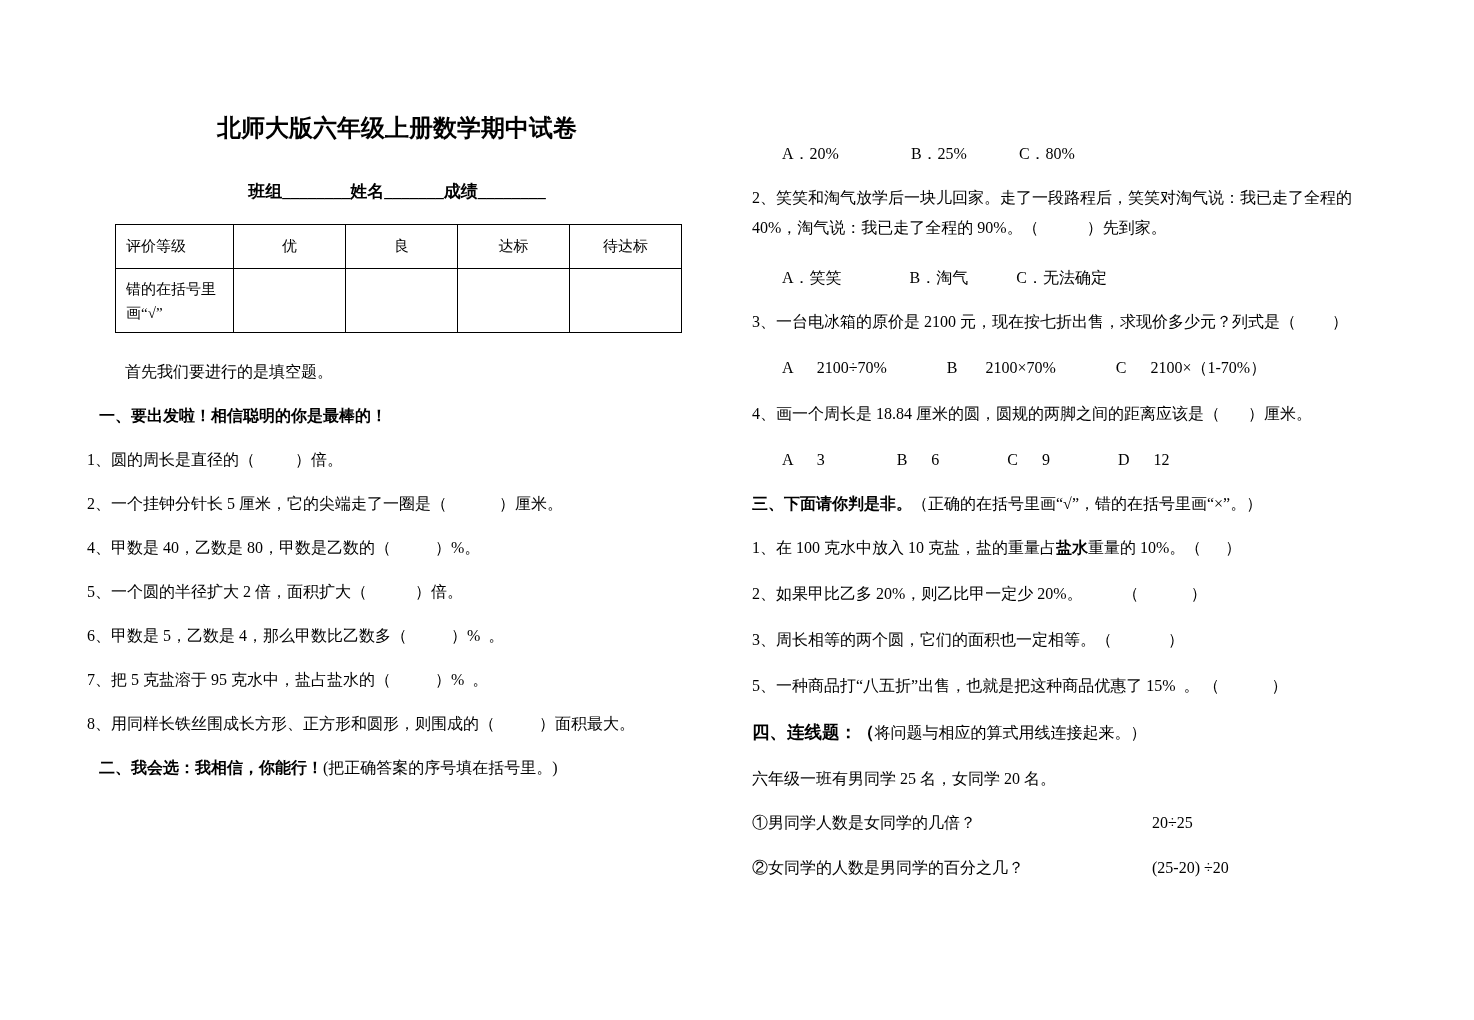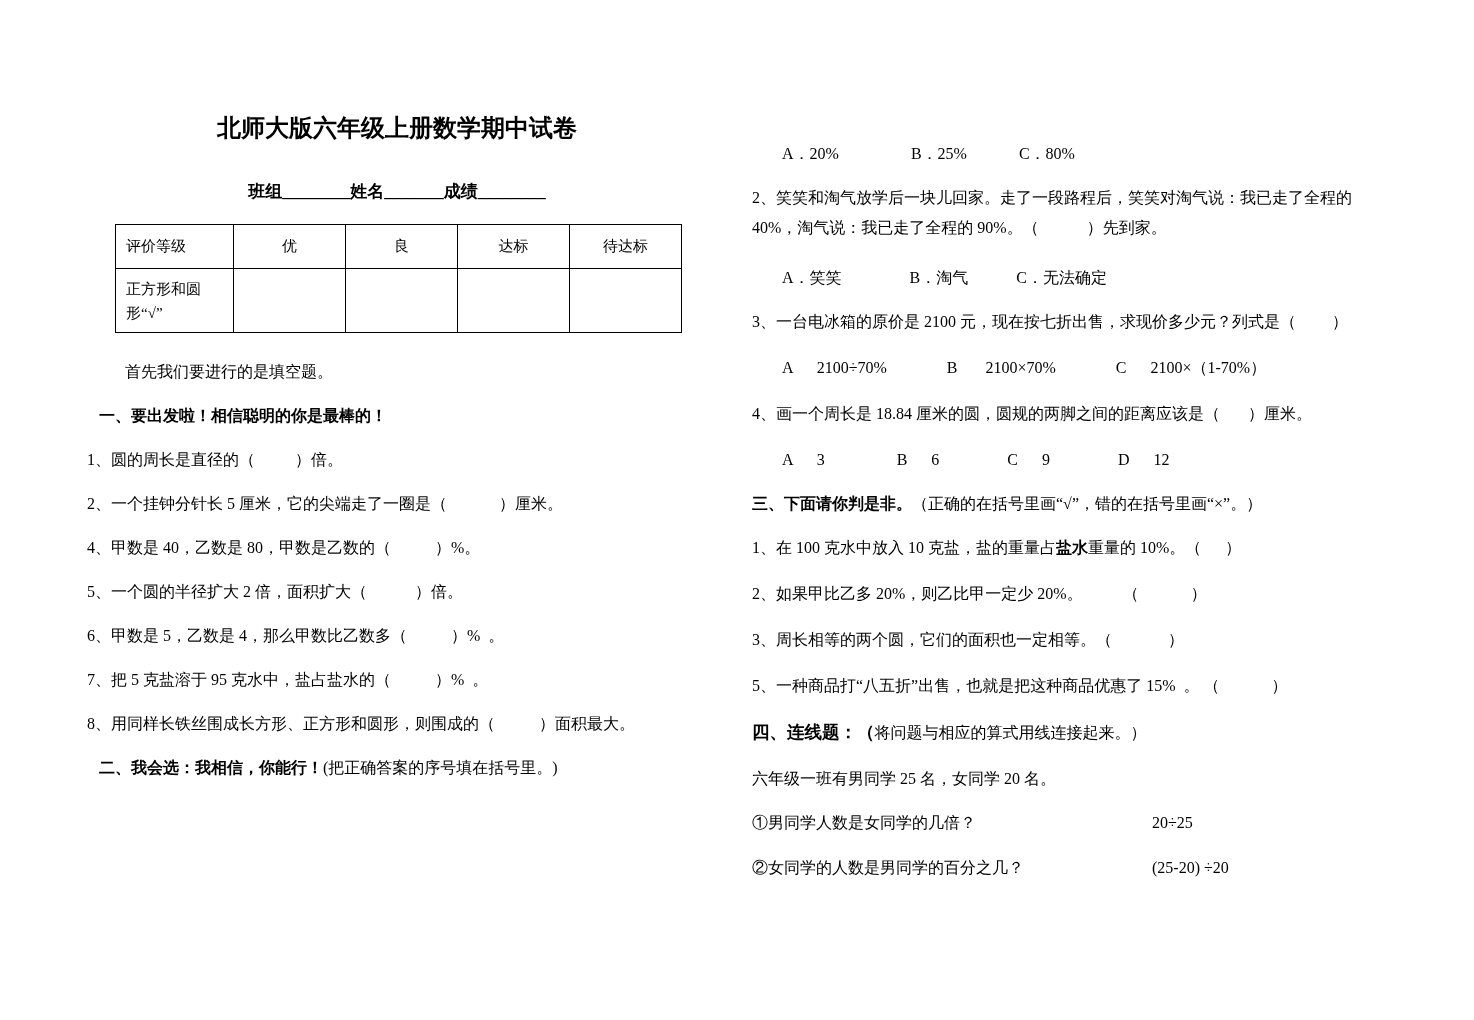--- a/index.html
+++ b/index.html
@@ -66,21 +66,21 @@
     <table class="grade-table">
       <tbody>
         <tr>
           <td class="col0">评价等级</td>
           <td>优</td>
           <td>良</td>
           <td>达标</td>
           <td>待达标</td>
         </tr>
         <tr class="r2">
-          <td class="col0">正方形和圆形“√”</td>
+          <td class="col0">错的在括号里画“√”</td>
           <td></td>
           <td></td>
           <td></td>
           <td></td>
         </tr>
       </tbody>
     </table>
 
     <p class="line pad38">首先我们要进行的是填空题。</p>
     <p class="line heading pad12">一、要出发啦！相信聪明的你是最棒的！</p>

